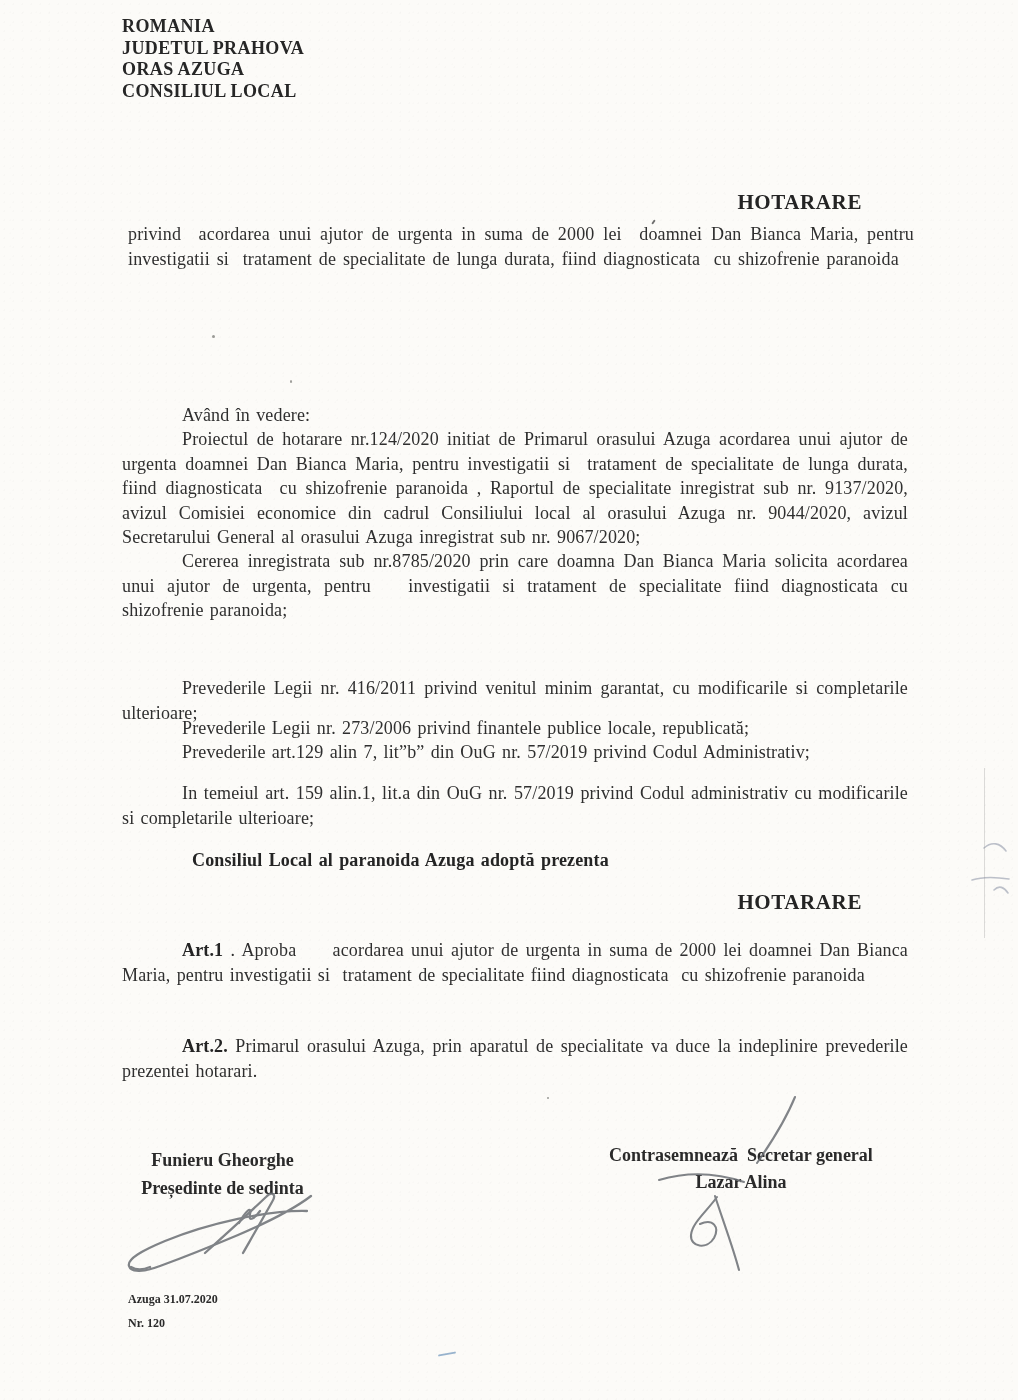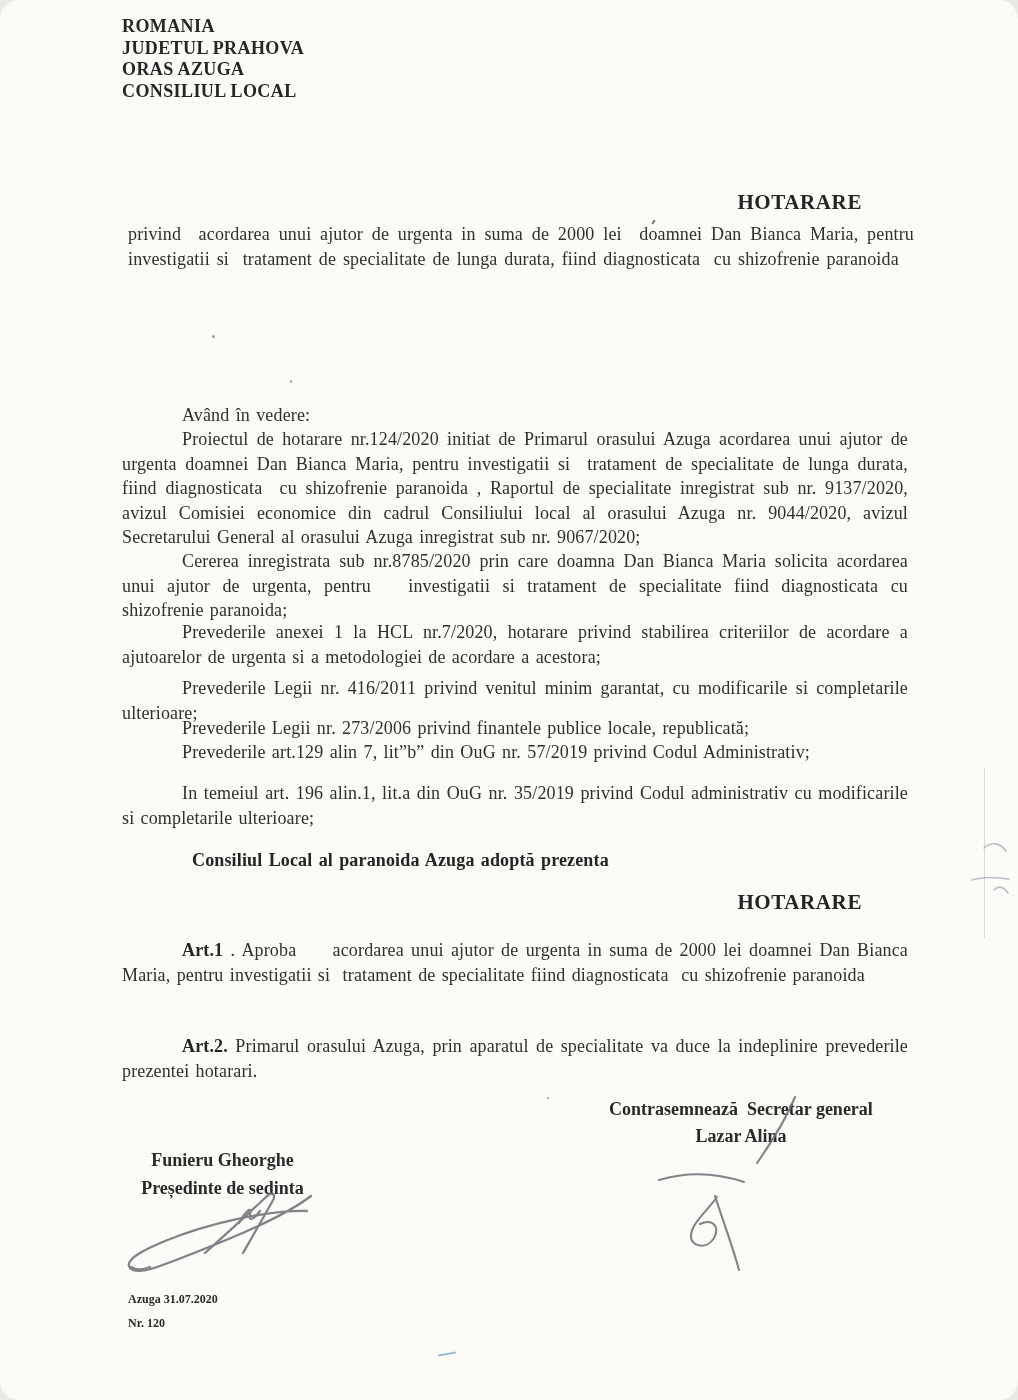--- a/index.html
+++ b/index.html
@@ -10,21 +10,20 @@
   }
   .page{
     position:relative;width:1018px;height:1400px;overflow:hidden;
     background:#fcfbf8;
     background-image:
       radial-gradient(rgba(60,60,55,0.018) 1px, transparent 1px),
       radial-gradient(rgba(60,60,55,0.012) 1px, transparent 1px);
     background-size:9px 9px,13px 13px;
     background-position:0 0,4px 6px;
     color:#2e2e2e;
-    border-radius:19px;
   }
   .abs{position:absolute;}
   .hdr{left:122px;top:16px;font-weight:bold;font-size:18px;line-height:21.5px;color:#262626;letter-spacing:.4px;}
   .ttl{left:122px;width:740px;text-align:right;font-weight:bold;font-size:21px;color:#242424;letter-spacing:.6px;}
   .ttl1{top:190px;}
   .ttl2{top:890px;}
   p.para,.sub,.lead,.legal,.adopt{
     left:122px;width:786px;margin:0;
     font-size:18px;line-height:24.6px;text-align:justify;
     word-spacing:1.6px;letter-spacing:.15px;color:#2f2f2f;
@@ -38,21 +37,21 @@
   .p4{top:676px;}
   .p5{top:716px;}
   .p6{top:740px;}
   .legal{top:781px;text-indent:60px;}
   .adopt{top:848px;text-indent:70px;font-weight:bold;color:#242424;text-align:left;}
   .art1{top:938px;}
   .art2{top:1034px;}
   .art-label{font-weight:bold;color:#242424;}
   .sig{font-weight:bold;color:#2a2a2a;text-align:center;}
   .sig-left{left:120px;top:1146px;width:205px;font-size:18px;line-height:28px;}
-  .sig-right{left:588px;top:1096px;width:306px;font-size:18px;line-height:27px;}
+  .sig-right{left:588px;top:1142px;width:306px;font-size:18px;line-height:27px;}
   .foot{left:128px;top:1288px;font-weight:bold;font-size:12px;line-height:23.5px;color:#2a2a2a;}
   .ink-overlay{left:0;top:0;pointer-events:none;}
   .speck{position:absolute;background:#9a9a96;border-radius:50%;}
   .lei-mark{left:651px;top:221px;width:5px;height:2px;background:#6f6f6f;transform:rotate(-55deg);border-radius:1px;}
   .edge-line{left:984px;top:768px;width:1px;height:170px;background:rgba(150,150,148,.32);}
   .blue-tick{left:438px;top:1353px;width:18px;height:2px;background:rgba(85,132,176,.6);transform:rotate(-10deg);border-radius:2px;}
 </style>
 </head>
 <body>
 
@@ -65,26 +64,25 @@
     <div>CONSILIUL LOCAL</div>
   </div>
 
   <div class="abs ttl ttl1">HOTARARE</div>
   <div class="abs sub">privind &nbsp;acordarea unui ajutor de urgenta in suma de 2000 lei &nbsp;doamnei Dan Bianca Maria, pentru investigatii si &nbsp;tratament de specialitate de lunga durata, fiind diagnosticata &nbsp;cu shizofrenie paranoida</div>
   <span class="abs lei-mark"></span>
 
   <div class="abs lead">Având în vedere:</div>
   <p class="abs para p1">Proiectul de hotarare nr.124/2020 initiat de Primarul orasului Azuga acordarea unui ajutor de urgenta doamnei Dan Bianca Maria, pentru investigatii si &nbsp;tratament de specialitate de lunga durata, fiind diagnosticata &nbsp;cu shizofrenie paranoida , Raportul de specialitate inregistrat sub nr. 9137/2020, avizul Comisiei economice din cadrul Consiliului local al orasului Azuga nr. 9044/2020, avizul Secretarului General al orasului Azuga inregistrat sub nr. 9067/2020;</p>
   <p class="abs para p2">Cererea inregistrata sub nr.8785/2020 prin care doamna Dan Bianca Maria solicita acordarea unui ajutor de urgenta, pentru &nbsp;&nbsp;investigatii si tratament de specialitate fiind diagnosticata cu shizofrenie paranoida;</p>
-  <p class="abs para p3">Prevederile anexei 1 la HCL nr.7/2020, hotarare privind stabilirea criteriilor de acordare a ajutoarelor de urgenta si a metodologiei de acordare a acestora;</p>
   <p class="abs para p4">Prevederile Legii nr. 416/2011 privind venitul minim garantat, cu modificarile si completarile ulterioare;</p>
   <p class="abs para p5">Prevederile Legii nr. 273/2006 privind finantele publice locale, republicată;</p>
   <p class="abs para p6">Prevederile art.129 alin 7, lit”b” din OuG nr. 57/2019 privind Codul Administrativ;</p>
 
-  <p class="abs legal">In temeiul art. 196 alin.1, lit.a din OuG nr. 35/2019 privind Codul administrativ cu modificarile si completarile ulterioare;</p>
+  <p class="abs legal">In temeiul art. 159 alin.1, lit.a din OuG nr. 57/2019 privind Codul administrativ cu modificarile si completarile ulterioare;</p>
 
   <div class="abs adopt">Consiliul Local al paranoida Azuga adoptă prezenta</div>
   <div class="abs ttl ttl2">HOTARARE</div>
 
   <p class="abs para art1"><span class="art-label">Art.1</span><span> . </span><span>Aproba &nbsp;&nbsp;&nbsp;&nbsp;acordarea unui ajutor de urgenta in suma de 2000 lei doamnei Dan Bianca Maria, pentru investigatii si &nbsp;tratament de specialitate fiind diagnosticata &nbsp;cu shizofrenie paranoida</span></p>
   <p class="abs para art2"><span class="art-label">Art.2.</span><span> </span><span>Primarul orasului Azuga, prin aparatul de specialitate va duce la indeplinire prevederile prezentei hotarari.</span></p>
 
   <div class="abs sig sig-left">
     <div>Funieru Gheorghe</div>
     <div>Președinte de sedinta</div>

